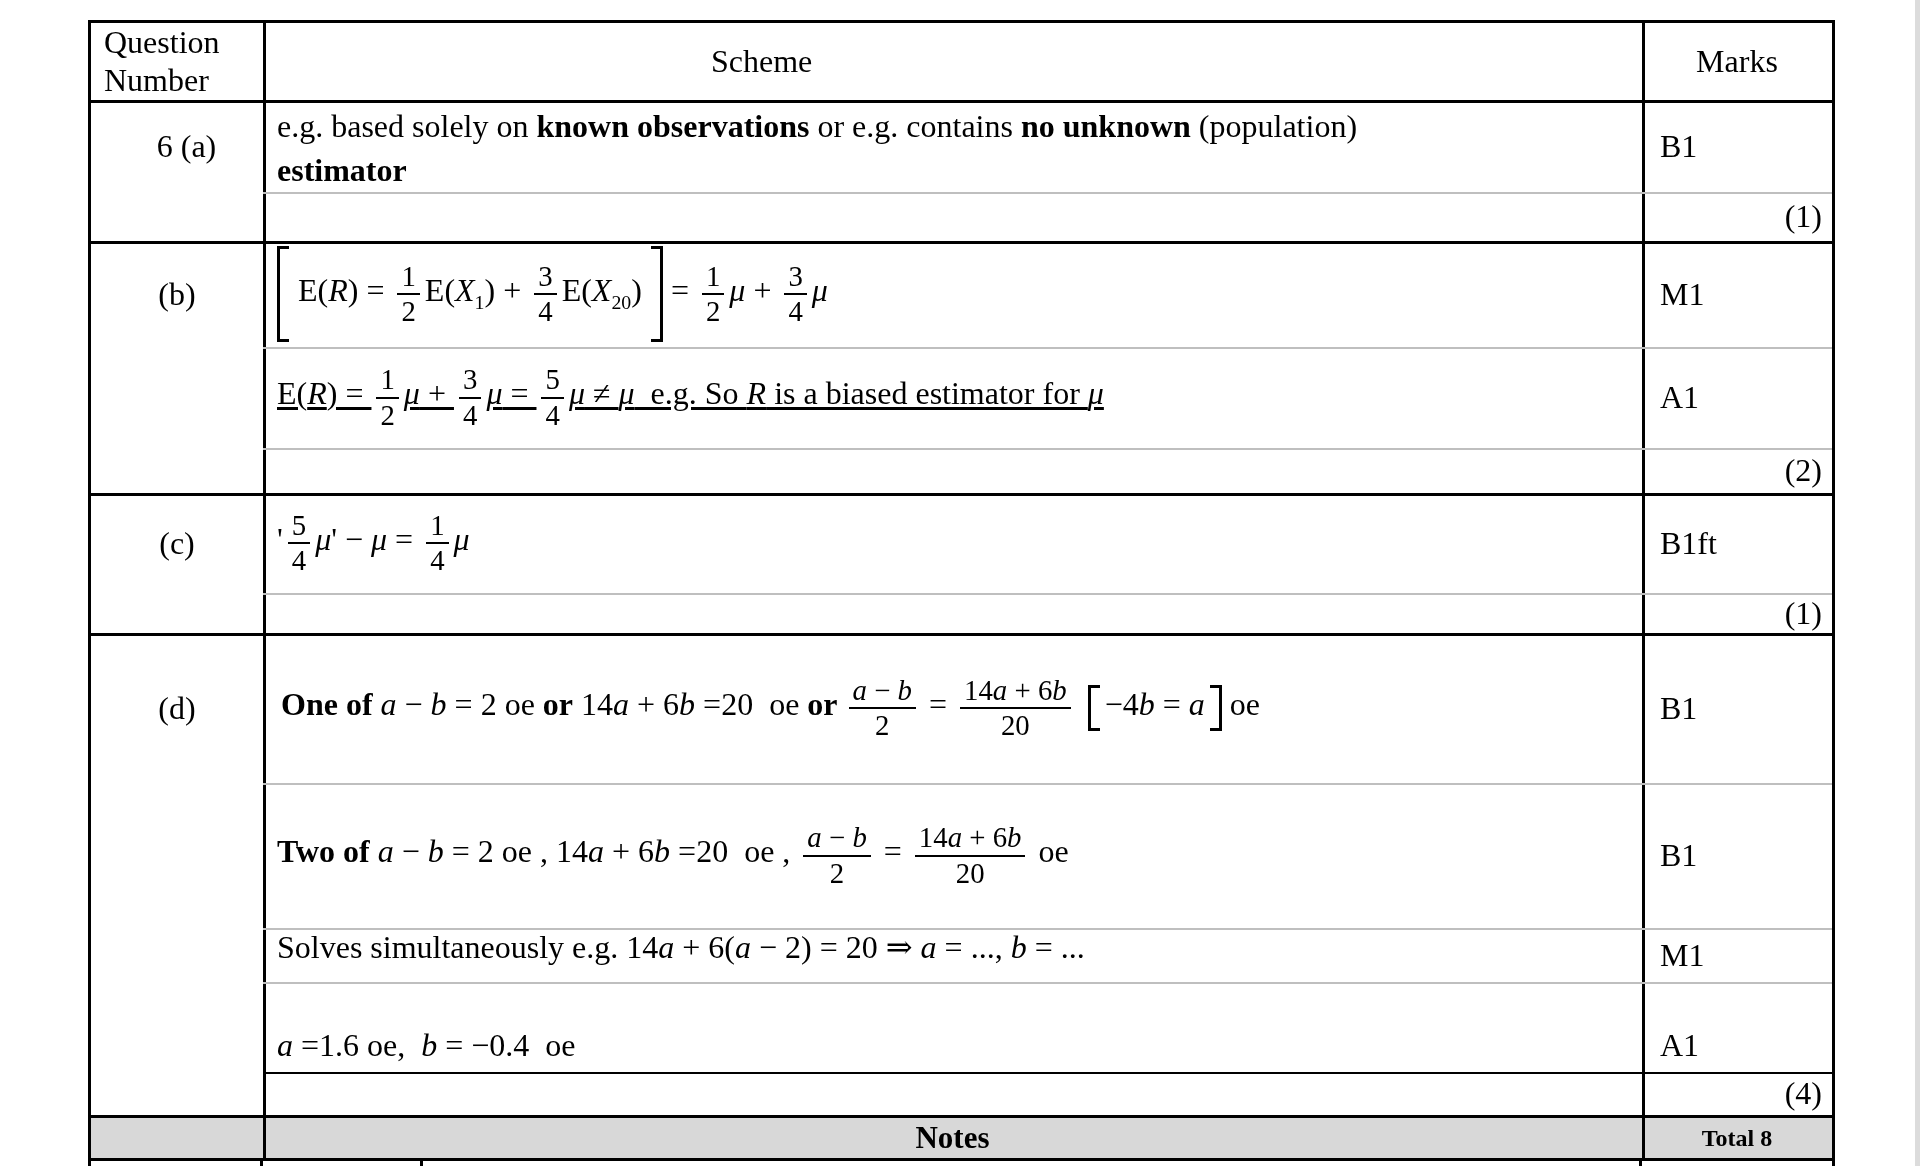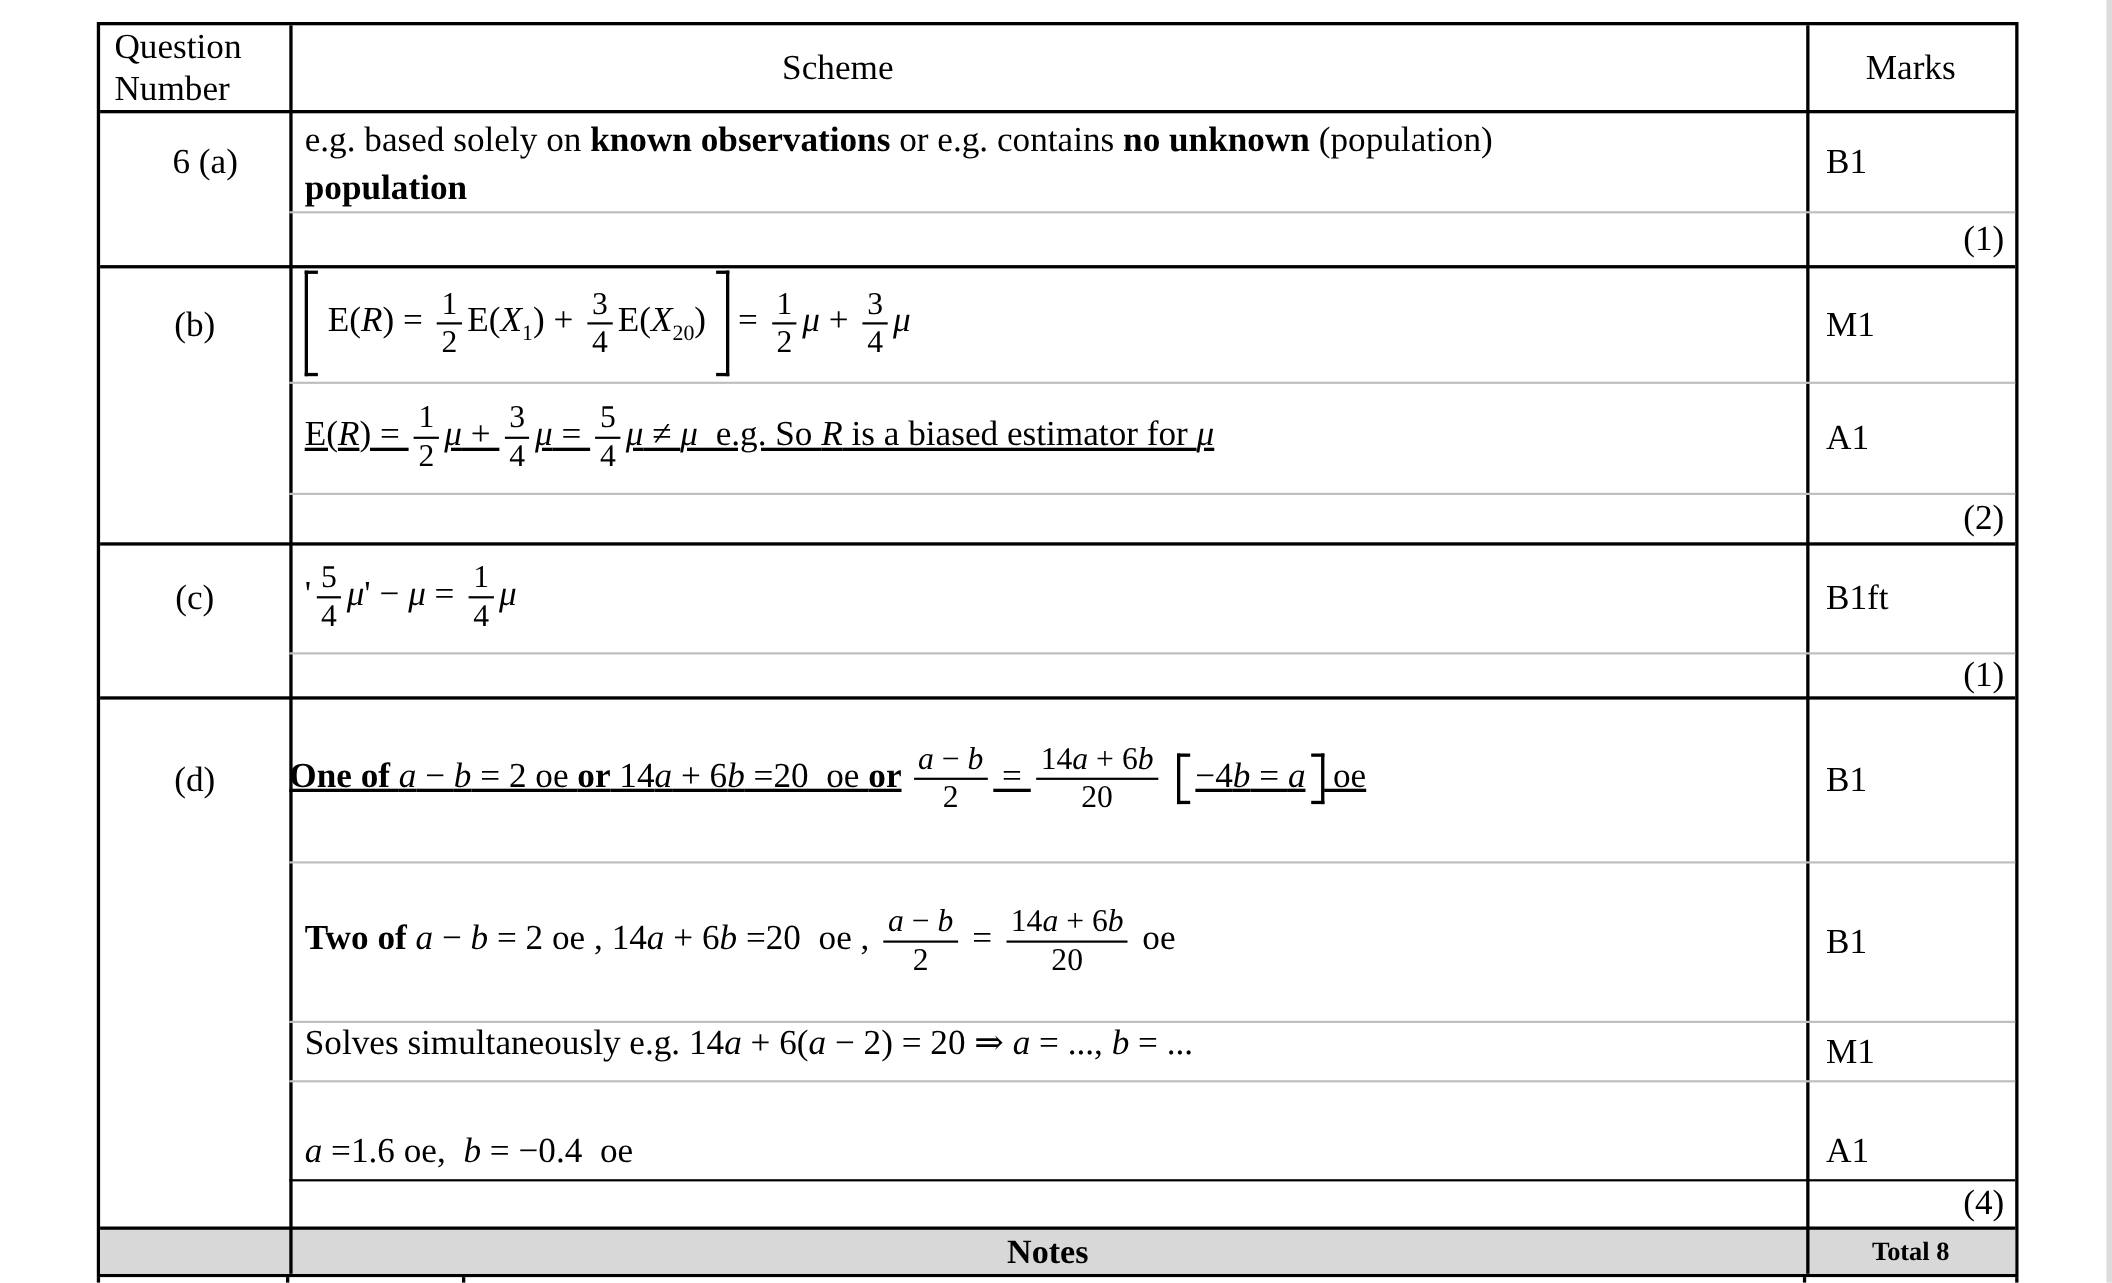--- a/index.html
+++ b/index.html
@@ -64,21 +64,21 @@
   <div class="gdiv" style="left:172px;top:760px;width:calc(100% - 172px);"></div>
   <div class="gdiv" style="left:172px;top:905px;width:calc(100% - 172px);"></div>
   <div class="gdiv" style="left:172px;top:959px;width:calc(100% - 172px);"></div>
 
   <div class="cell" style="left:0;top:0;width:156px;height:77px;padding-left:13px;line-height:1.18;">Question Number</div>
   <div class="cell" style="left:172px;top:0;width:1379px;height:77px;padding-left:448px;">Scheme</div>
   <div class="cell" style="left:1551px;top:0;width:190px;height:77px;justify-content:center;">Marks</div>
 
   <div class="cell" style="left:0;top:77px;width:191px;height:92px;justify-content:center;">6 (a)</div>
   <div class="cell" style="left:172px;top:77px;width:1379px;height:96px;padding:0 14px;line-height:1.38;">
-    <div class="mathline">e.g. based solely on <b>known observations</b> or e.g. contains <b>no unknown</b> (population) <br><b>population</b></div>
+    <div class="mathline">e.g. based solely on <b>known observations</b> or e.g. contains <b>no unknown</b> (population) <br><b>estimator</b></div>
   </div>
   <div class="cell" style="left:1551px;top:77px;width:190px;height:92px;padding-left:18px;">B1</div>
   <div class="cell" style="left:1551px;top:169px;width:190px;height:49px;justify-content:flex-end;padding-right:10px;">(1)</div>
 
   <div class="cell" style="left:0;top:218px;width:172px;height:106px;justify-content:center;">(b)</div>
   <div class="cell" style="left:172px;top:218px;width:1379px;height:106px;padding-left:14px;">
     <div class="mathline"><span class="br l" style="height: 96px;"></span><span class="sp" style="width: 4px;"></span>E(<i>R</i>) = <span class="frac"><span class="num">1</span><span class="den">2</span></span>E(<i>X</i><sub>1</sub>) + <span class="frac"><span class="num">3</span><span class="den">4</span></span>E(<i>X</i><sub>20</sub>)<span class="sp" style="width: 4px;"></span><span class="br r" style="height: 96px;"></span> = <span class="frac"><span class="num">1</span><span class="den">2</span></span><i>μ</i> + <span class="frac"><span class="num">3</span><span class="den">4</span></span><i>μ</i></div>
   </div>
   <div class="cell" style="left:1551px;top:218px;width:190px;height:106px;padding-left:18px;">M1</div>
   <div class="cell" style="left:172px;top:324px;width:1379px;height:101px;padding-left:14px;text-decoration:underline;">
@@ -88,21 +88,21 @@
   <div class="cell" style="left:1551px;top:425px;width:190px;height:45px;justify-content:flex-end;padding-right:10px;">(2)</div>
 
   <div class="cell" style="left:0;top:470px;width:172px;height:100px;justify-content:center;">(c)</div>
   <div class="cell" style="left:172px;top:470px;width:1379px;height:100px;padding-left:14px;">
     <div class="mathline">'<span class="frac"><span class="num">5</span><span class="den">4</span></span><i>μ</i>' − <i>μ</i> = <span class="frac"><span class="num">1</span><span class="den">4</span></span><i>μ</i></div>
   </div>
   <div class="cell" style="left:1551px;top:470px;width:190px;height:100px;padding-left:18px;">B1ft</div>
   <div class="cell" style="left:1551px;top:570px;width:190px;height:40px;justify-content:flex-end;padding-right:10px;">(1)</div>
 
   <div class="cell" style="left:0;top:610px;width:172px;height:150px;justify-content:center;">(d)</div>
-  <div class="cell" style="left:172px;top:610px;width:1379px;height:150px;padding-left:0;text-decoration:underline;">
+  <div class="cell" style="left:172px;top:610px;width:1379px;height:150px;padding-left:18px;">
     <div class="mathline"><b>One of </b><i>a</i> − <i>b</i> = 2 oe <b>or</b> 14<i>a</i> + 6<i>b</i> =20  oe <b>or</b><span class="sp" style="width: 6px;"></span><span class="frac"><span class="num"><i>a</i> − <i>b</i></span><span class="den">2</span></span> = <span class="frac"><span class="num">14<i>a</i> + 6<i>b</i></span><span class="den">20</span></span><span class="sp" style="width: 12px;"></span><span class="br l" style="height: 46px;"></span>−4<i>b</i> = <i>a</i><span class="br r" style="height: 46px;"></span> oe</div>
   </div>
   <div class="cell" style="left:1551px;top:610px;width:190px;height:150px;padding-left:18px;">B1</div>
 
   <div class="cell" style="left:172px;top:760px;width:1379px;height:145px;padding-left:14px;">
     <div class="mathline"><b>Two of </b><i>a</i> − <i>b</i> = 2 oe , 14<i>a</i> + 6<i>b</i> =20  oe , <span class="frac"><span class="num"><i>a</i> − <i>b</i></span><span class="den">2</span></span> = <span class="frac"><span class="num">14<i>a</i> + 6<i>b</i></span><span class="den">20</span></span> oe</div>
   </div>
   <div class="cell" style="left:1551px;top:760px;width:190px;height:145px;padding-left:18px;">B1</div>
 
   <div class="cell" style="left:172px;top:905px;width:1379px;height:38px;padding-left:14px;">

